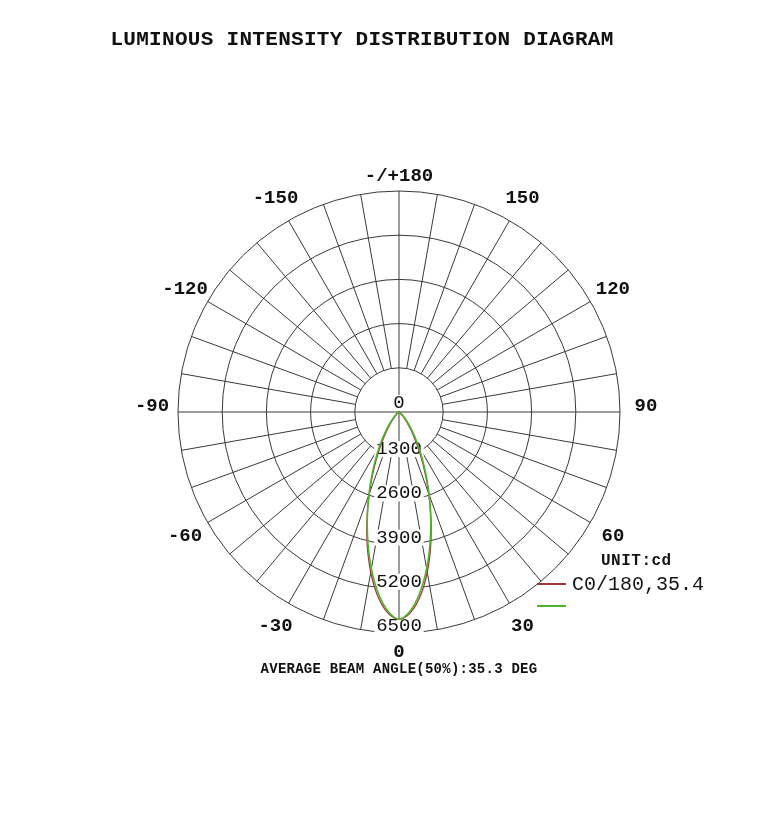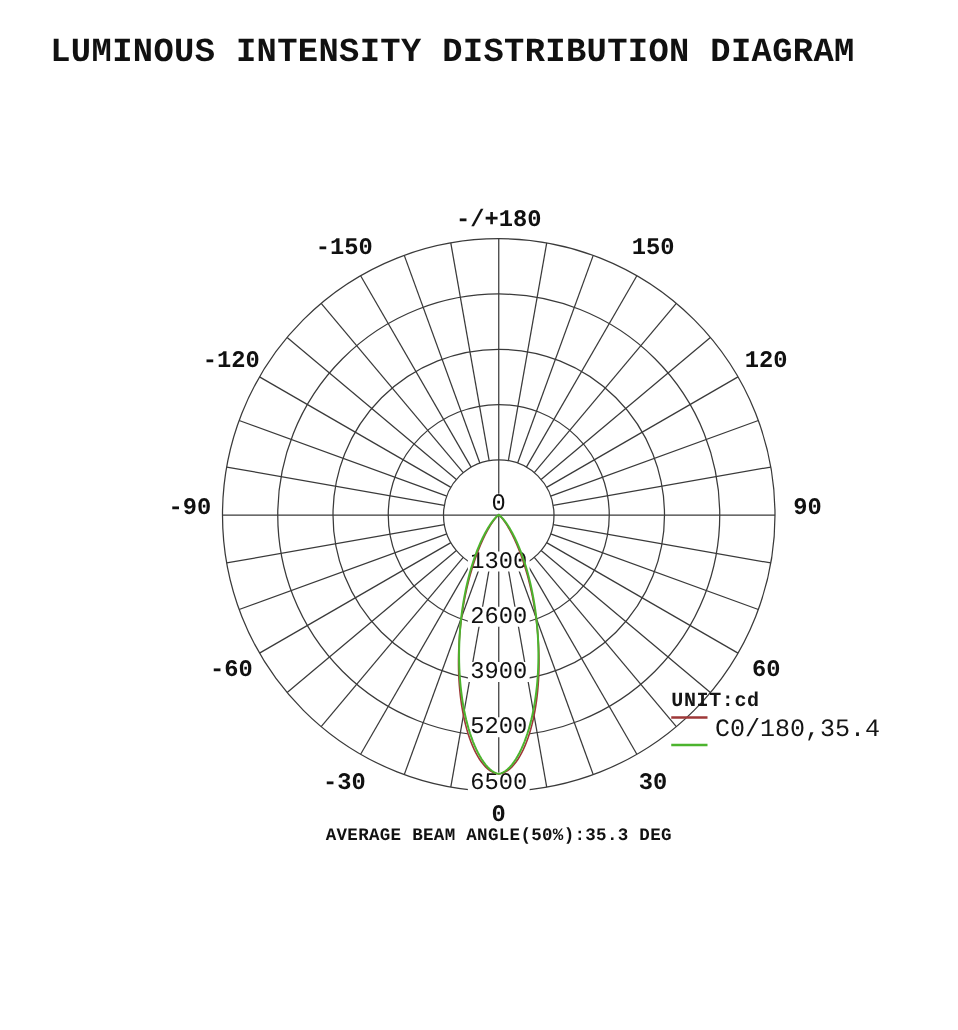--- a/index.html
+++ b/index.html
@@ -2,29 +2,29 @@
 <html><head>
 <meta charset="utf-8">
 <style>
   html,body{margin:0;padding:0;background:#ffffff;}
   .page{
     position:relative;width:766px;height:824px;background:#ffffff;overflow:hidden;
     font-family:"Liberation Mono","DejaVu Sans Mono",monospace;color:#151515;
   }
   .title{
     position:absolute;left:362px;top:28px;transform:translateX(-50%);
-    font-size:27px;font-weight:700;letter-spacing:0.3px;white-space:nowrap;color:#111;
+    font-size:21px;font-weight:700;letter-spacing:0.3px;white-space:nowrap;color:#111;
   }
   svg.polar{position:absolute;left:0;top:0;}
   .grid-line{stroke:#3a3a3a;stroke-width:1;fill:none;}
   .rlabel{font:400 19px "Liberation Mono","DejaVu Sans Mono",monospace;fill:#111;}
   .alabel{font:700 19px "Liberation Mono","DejaVu Sans Mono",monospace;fill:#111;}
   .legend{position:absolute;left:537px;top:552px;}
-  .legend .unit{font-size:16px;font-weight:700;letter-spacing:0.5px;margin-bottom:3px;white-space:nowrap;}
-  .legend .lrow{display:flex;height:22px;white-space:nowrap;}
+  .legend .unit{font-size:16px;font-weight:700;letter-spacing:0.5px;margin-left:64px;margin-bottom:3px;white-space:nowrap;}
+  .legend .lrow{display:flex;align-items:center;height:22px;white-space:nowrap;}
   .legend .swatch{display:inline-block;width:29px;height:2px;margin-right:6px;flex:0 0 auto;}
   .legend .ltext{font-size:20px;font-weight:400;}
   .caption{
     position:absolute;left:399px;top:661px;transform:translateX(-50%);
     font-size:14px;font-weight:700;letter-spacing:0.25px;white-space:nowrap;color:#111;
   }
 </style>
 </head>
 <body>
 

